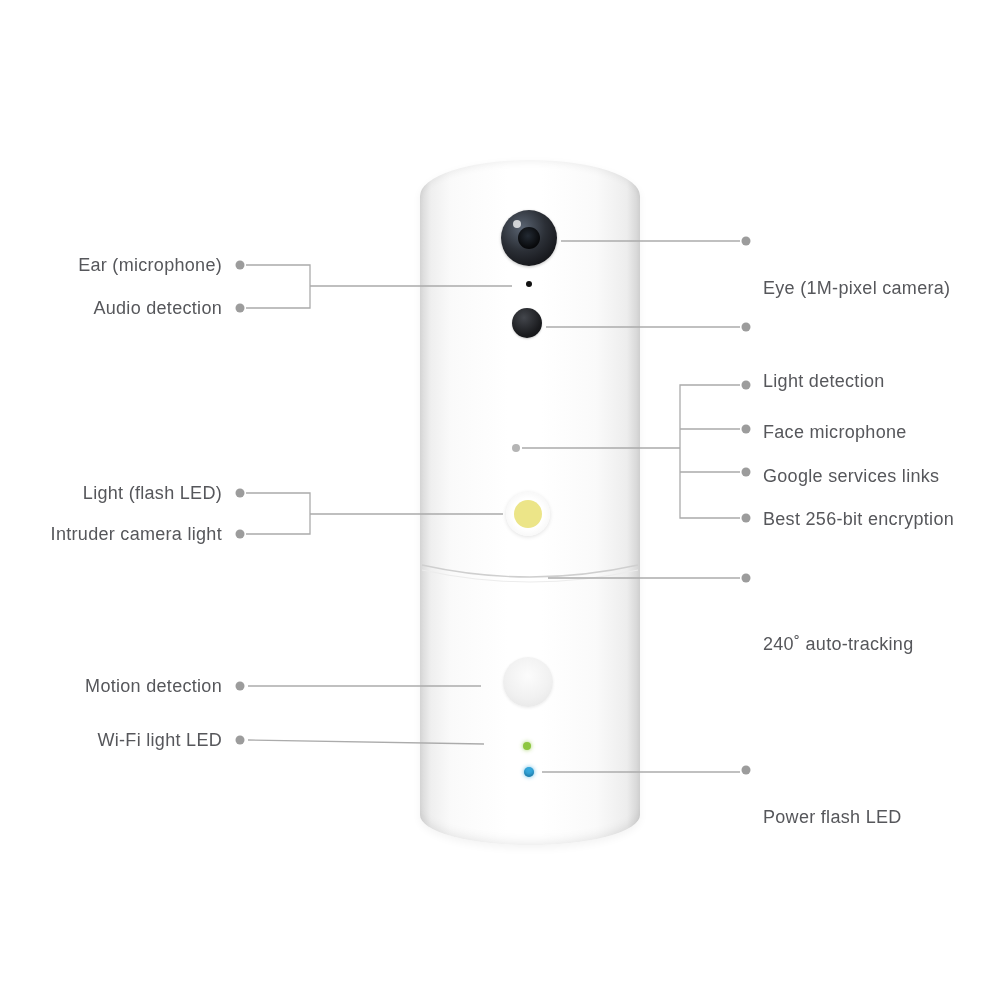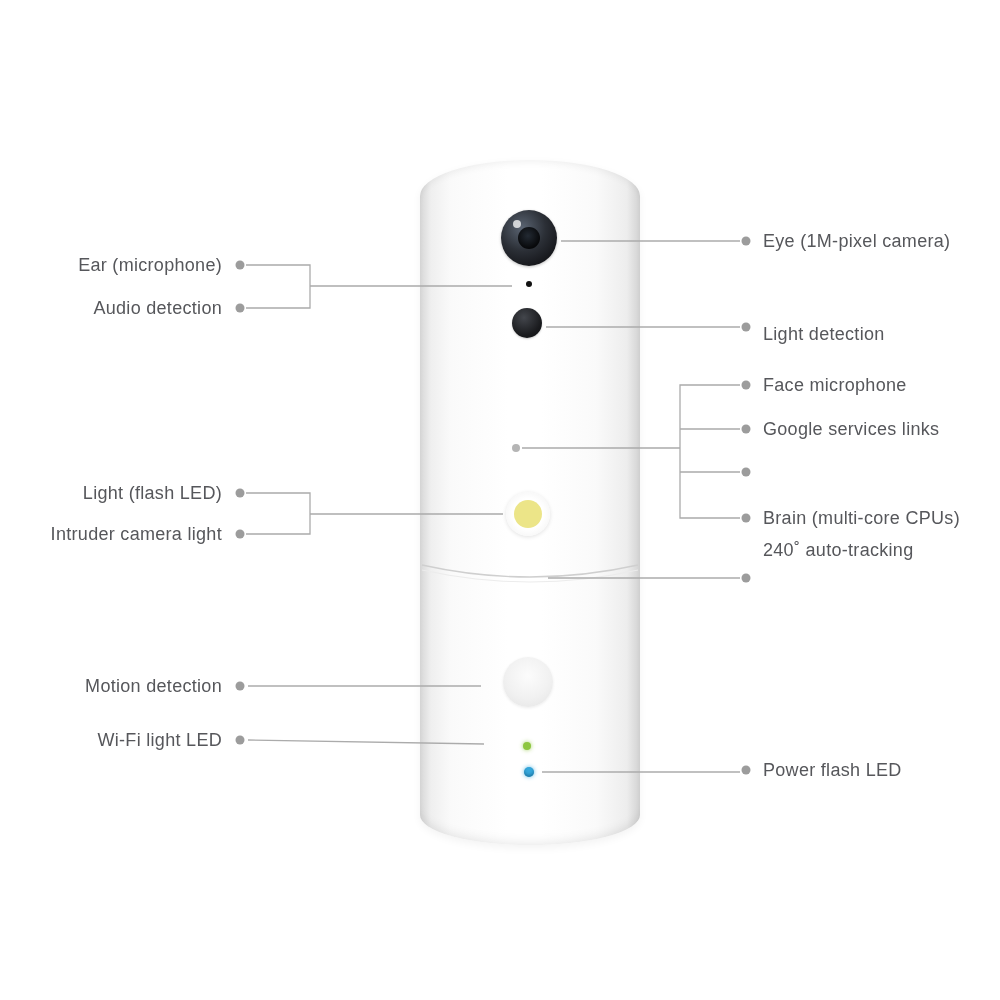--- a/index.html
+++ b/index.html
@@ -112,21 +112,21 @@
   .label {
     position: absolute;
     z-index: 4;
     font-size: 18px;
     line-height: 22px;
     color: #56575b;
     letter-spacing: 0.3px;
     white-space: nowrap;
   }
   .label.left  { right: 778px; text-align: right; }
-  .label.right { left: 763px;  text-align: left;  }
+  .label.right { left: 763px;  text-align: left; margin-top: 47px;  }
 </style>
 </head>
 <body>
 
 <div class="page">
 
   <div class="camera">
     <div class="lens">
       <div class="lens-pupil" style="position:absolute;"></div>
       <div class="lens-glint" style="position:absolute;"></div>
@@ -178,17 +178,17 @@
   <div class="label left" style="top:297px">Audio detection</div>
   <div class="label left" style="top:482px">Light (flash LED)</div>
   <div class="label left" style="top:523px">Intruder camera light</div>
   <div class="label left" style="top:675px">Motion detection</div>
   <div class="label left" style="top:729px">Wi-Fi light LED</div>
 
   <div class="label right" style="top:230px">Eye (1M-pixel camera)</div>
   <div class="label right" style="top:323px">Light detection</div>
   <div class="label right" style="top:374px">Face microphone</div>
   <div class="label right" style="top:418px">Google services links</div>
-  <div class="label right" style="top:507px">Brain (multi-core CPUs)</div>
-  <div class="label right" style="top:539px">240˚ auto-tracking</div>
+  <div class="label right" style="top:461px">Best 256-bit encryption</div>
+  <div class="label right" style="top:586px">240˚ auto-tracking</div>
   <div class="label right" style="top:759px">Power flash LED</div>
 
 </div>
 
 </body></html>

